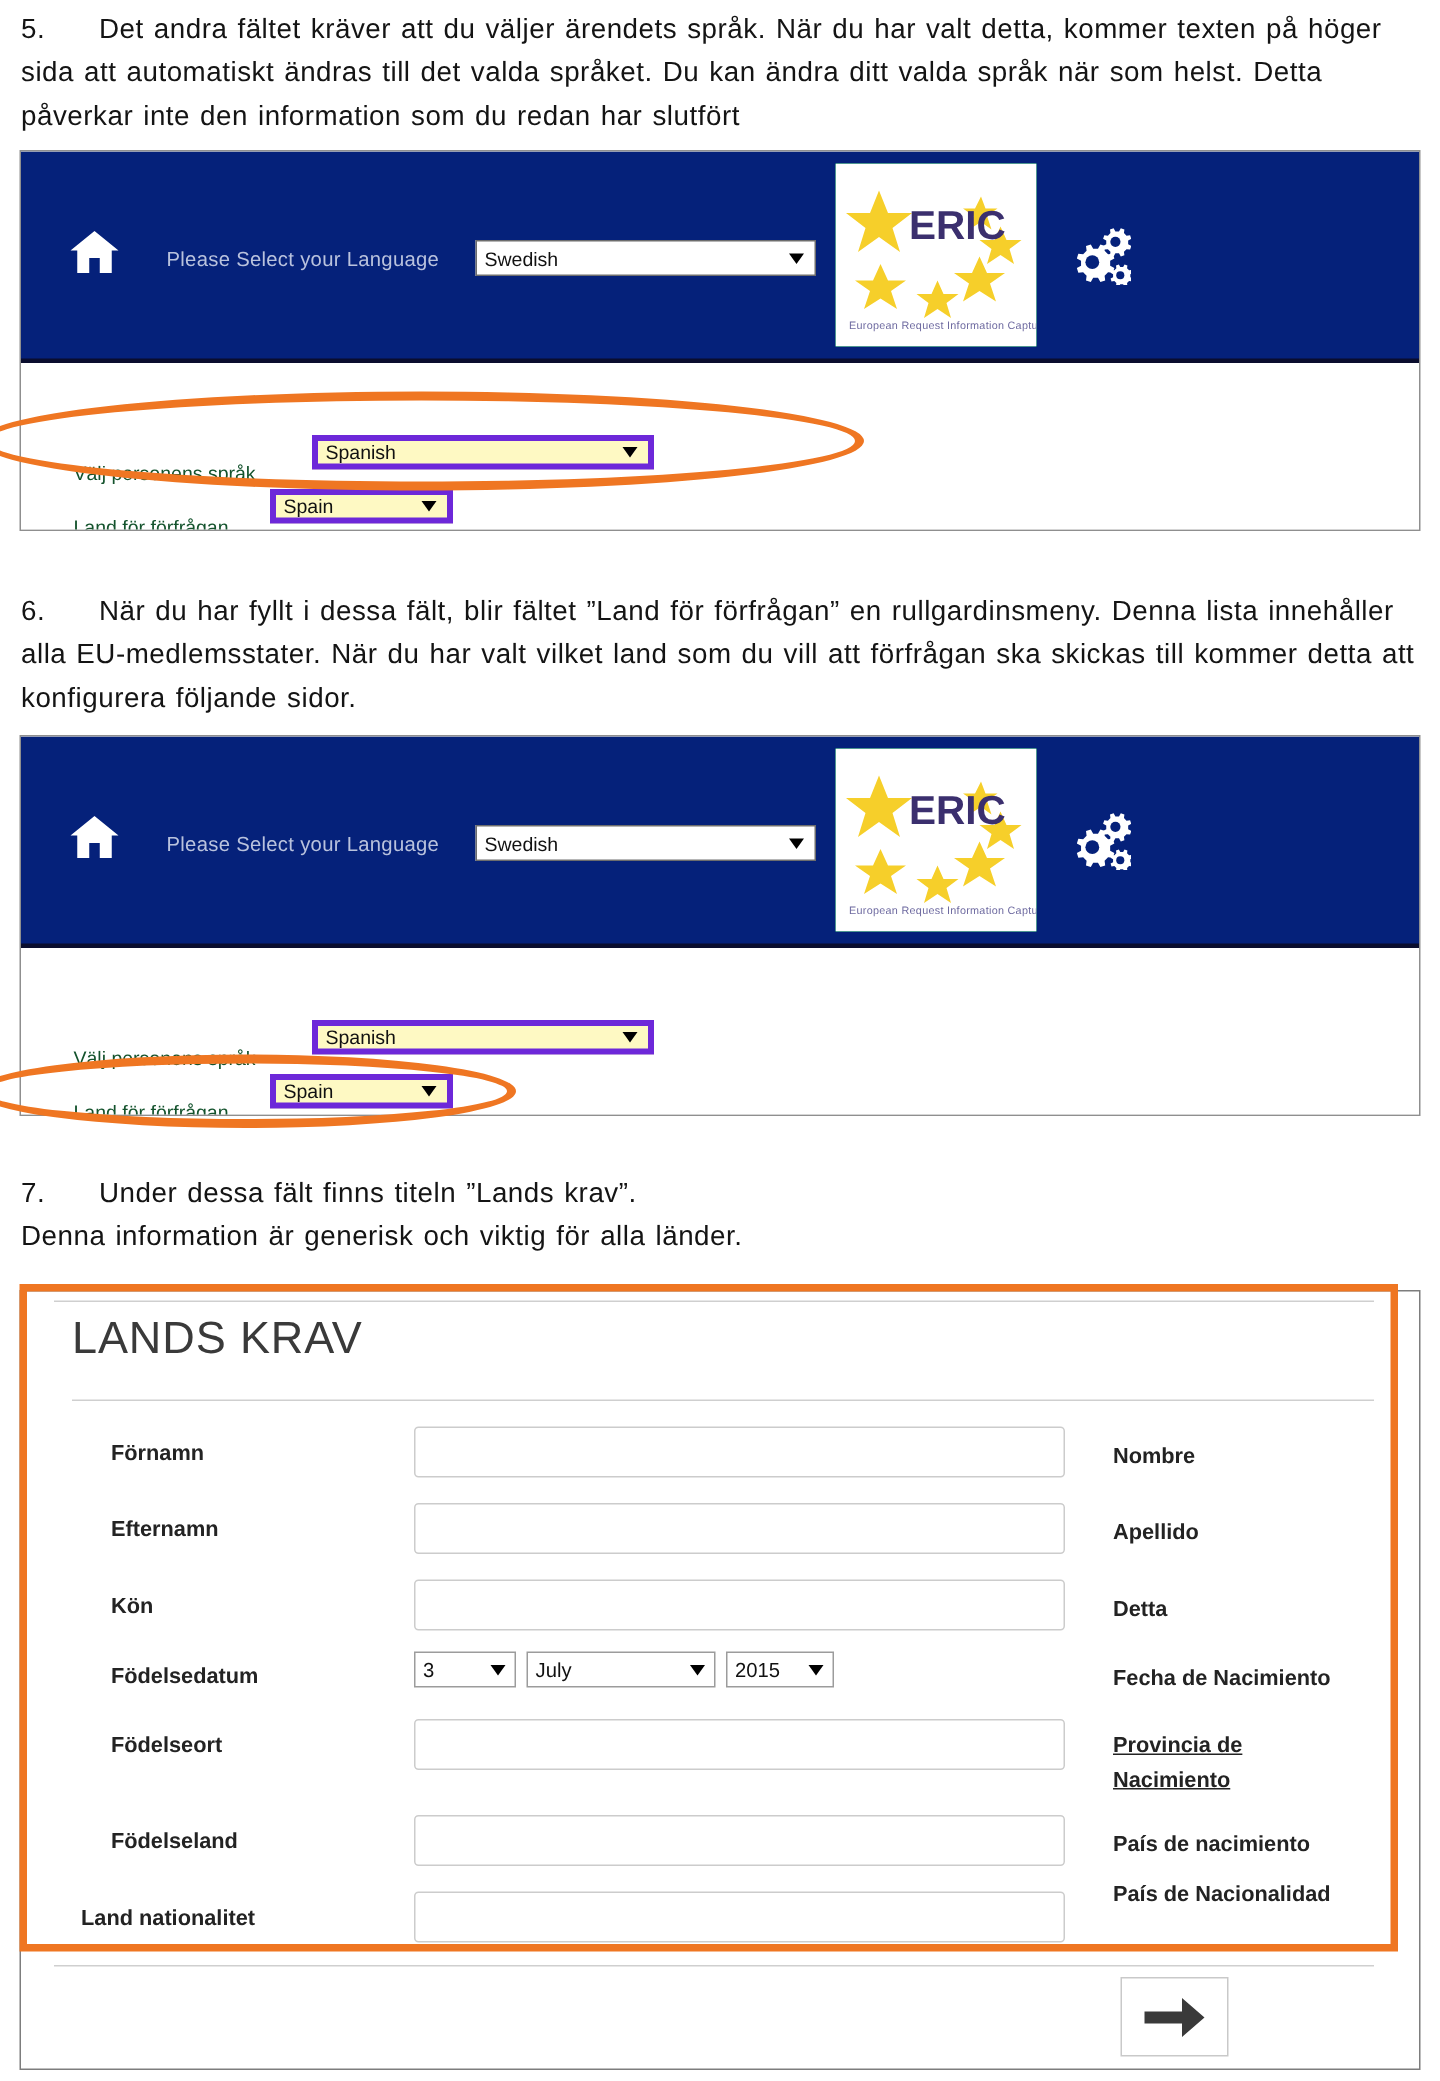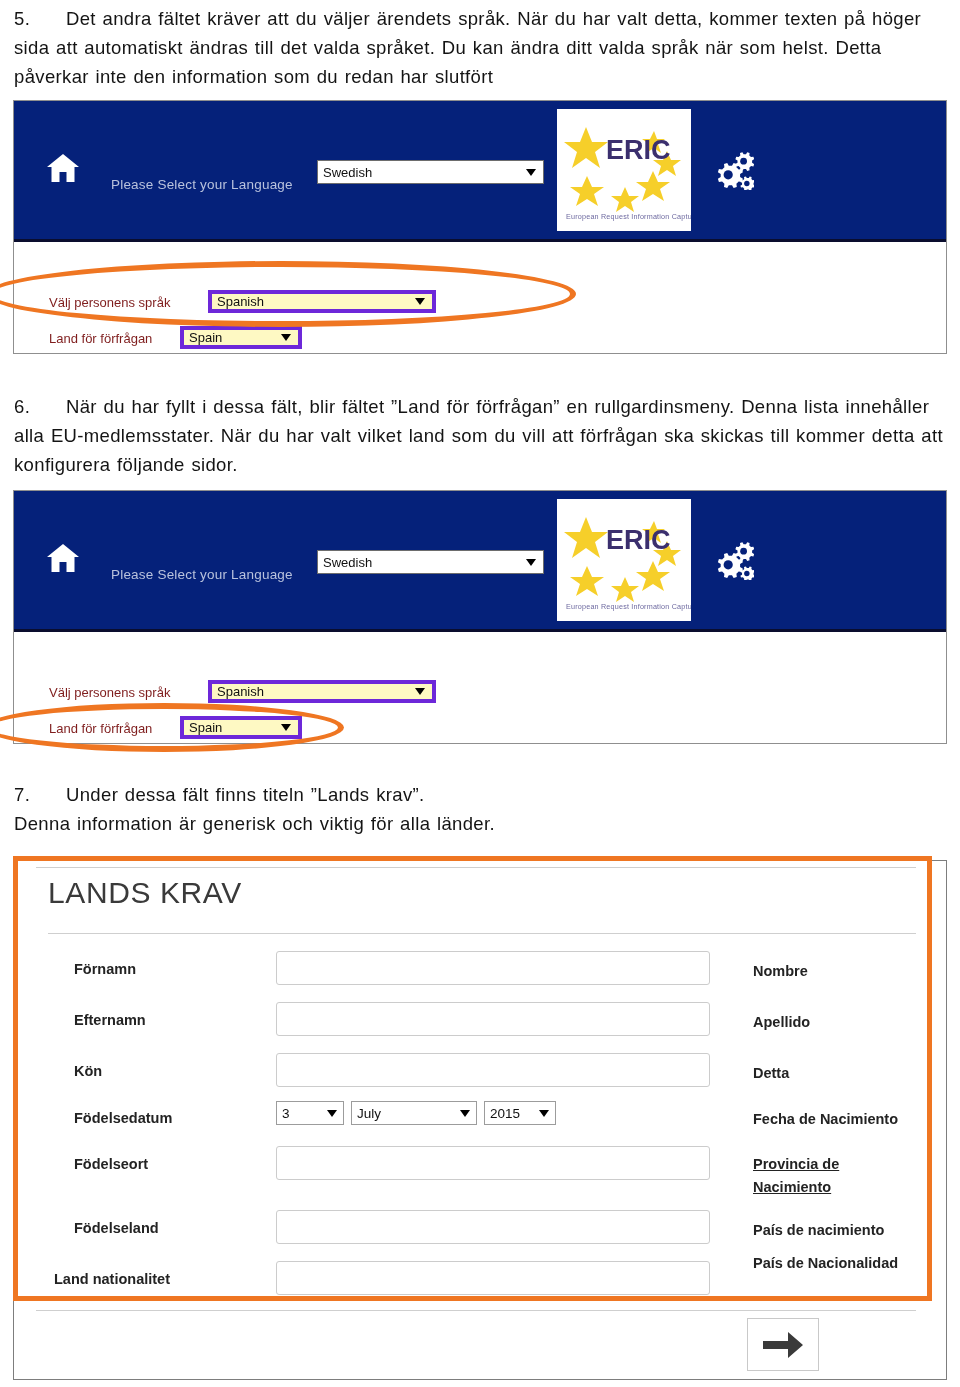--- a/index.html
+++ b/index.html
@@ -50,21 +50,20 @@
   }
   .home-icon svg { display: block; width: 100%; height: 100%; }
 
   .lang-label {
     position: absolute;
     color: #b9c2dd;
     font-size: 13.5px;
     font-family: "Liberation Sans", sans-serif;
     letter-spacing: 0.2px;
     white-space: nowrap;
-    margin-top: 12px;
   }
 
   
   .sel {
     position: absolute;
     background: #ffffff;
     border: 1px solid #6d6d6d;
     font-size: 13px;
     color: #111;
     display: flex;
@@ -94,23 +93,24 @@
   .gears-icon svg { display: block; width: 100%; height: 100%; }
 
   
   .panel-lower {
     position: absolute;
     background: #ffffff;
   }
   .field-label {
     position: absolute;
     font-size: 13px;
-    color: #7f1d1d;
+    color: #14532d;
     font-family: "Liberation Sans", sans-serif;
     white-space: nowrap;
+    margin-top: 13px;
   }
 
   
   .ellipse {
     position: absolute;
     border: 6px solid #ef7622;
     border-radius: 50%;
     background: transparent;
     pointer-events: none;
   }
@@ -149,21 +149,20 @@
     white-space: nowrap;
   }
   .es-label {
     position: absolute;
     font-size: 14.5px;
     font-weight: bold;
     color: #232323;
     text-align: left;
     font-family: "Liberation Sans", sans-serif;
     line-height: 23px;
-    margin-left: 11px;
   }
   .txt-input {
     position: absolute;
     background: #ffffff;
     border: 1px solid #cccccc;
     border-radius: 3px;
   }
   .date-sel {
     position: absolute;
     background: #ffffff;

